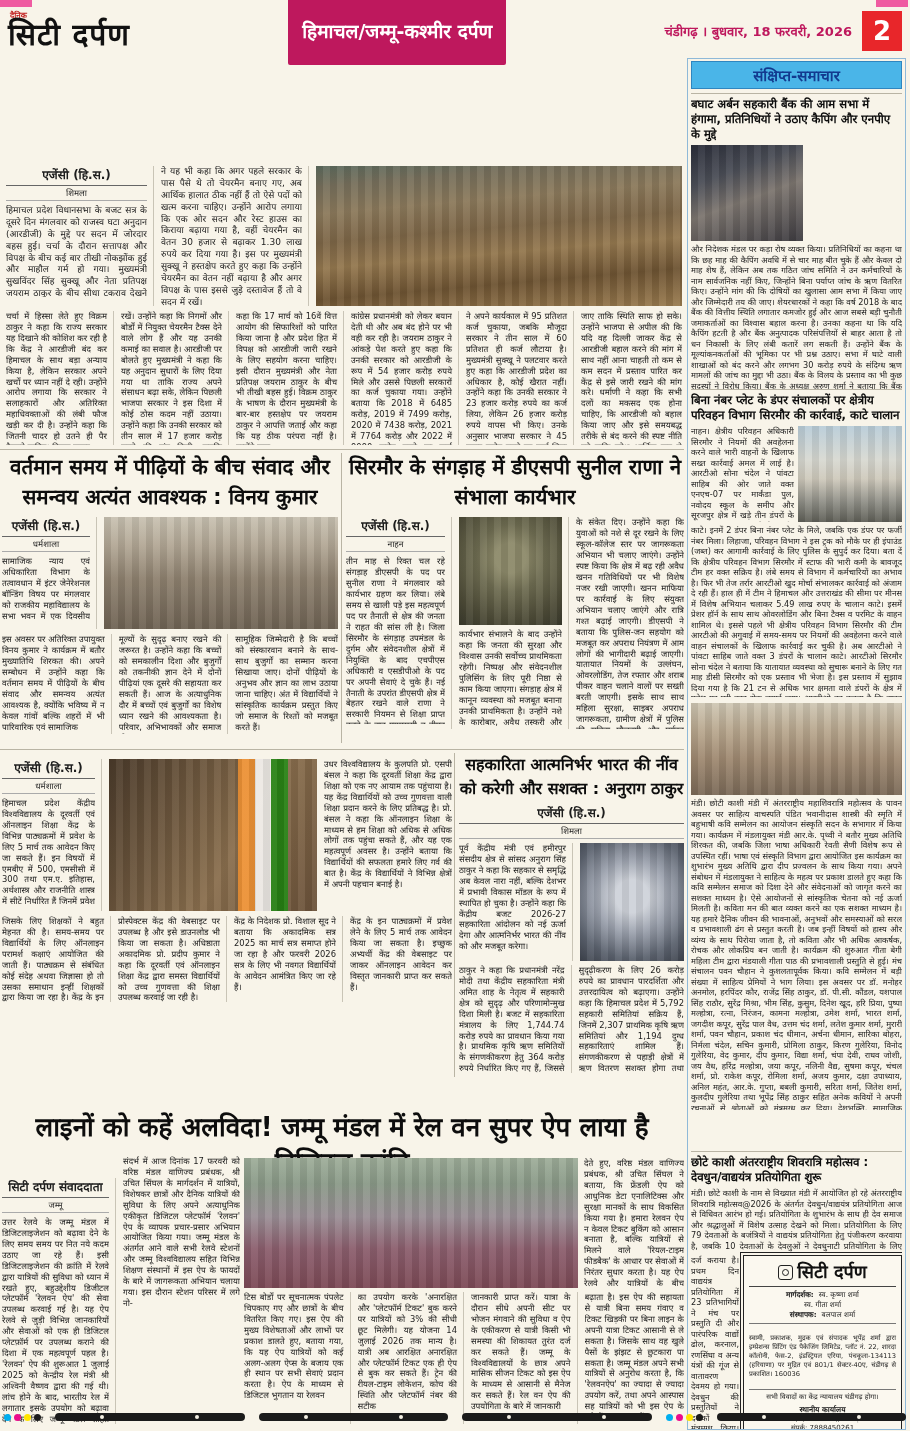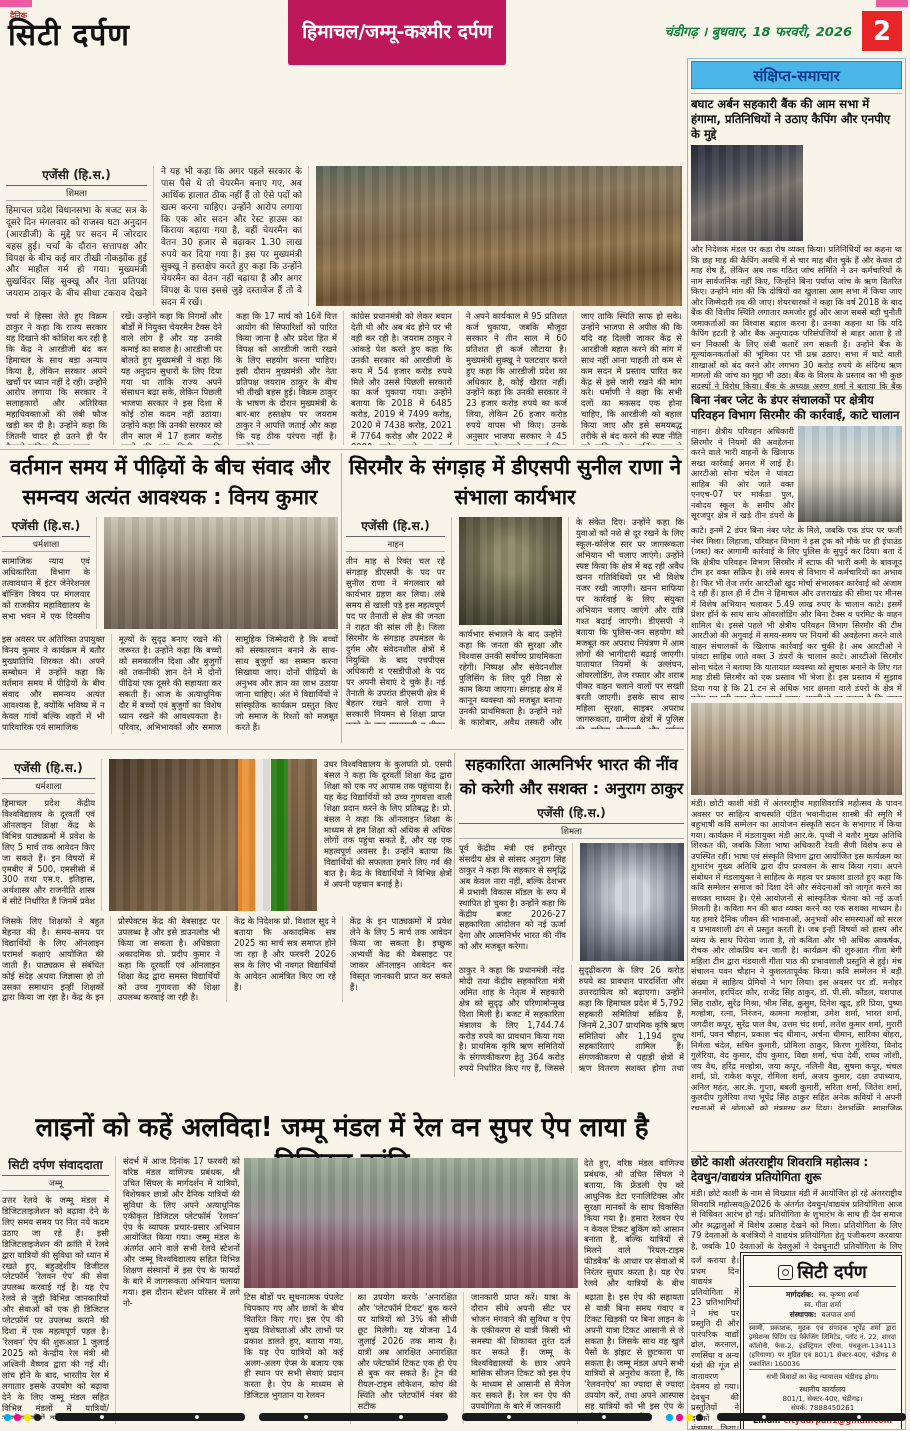--- a/index.html
+++ b/index.html
@@ -13,21 +13,21 @@
   
   .regmark{ position:absolute; top:0; height:7px; width:32px; background:#ef5ba1; }
   .masthead{ position:absolute; top:7px; left:0; width:910px; height:48px;
     display:flex; align-items:center; justify-content:space-between; padding:0 8px; }
   .brand{ display:flex; flex-direction:column; line-height:1; }
   .brand-small{ font-size:8px; color:#c02020; font-weight:bold; margin-left:2px; }
   .brand-main{ font-size:30px; font-weight:800; color:#111; letter-spacing:1px; }
   .edition-banner{ background:#be185d; color:#fff; font-weight:800; font-size:19px;
     padding:21px 14px; border-radius:2px; }
   .date-wrap{ display:flex; align-items:center; gap:10px; }
-  .dateline-top{ font-size:13px; font-weight:700; color:#15803d;font-style:italic; }
+  .dateline-top{ font-size:13px; font-weight:700; color:#be185d; }
   .page-badge{ background:#e8262a; color:#fff; font-weight:800; font-size:26px;
     width:40px; height:40px; display:flex; align-items:center; justify-content:center; }
   
   .headline{ font-weight:800; color:#0d0d0d; text-align:center; }
   .byline{ text-align:center; margin-bottom:4px; }
   .byline .agency{ font-weight:700; font-size:12px; border-bottom:1px solid #666; padding-bottom:2px; }
   .byline .place{ font-size:8.5px; border-bottom:1px solid #aaa; padding:1px 0 2px; }
   .btxt{ font-size:9px; line-height:1.32; text-align:justify; color:#1c1c1c; overflow:hidden; }
   .btxt.sm{ font-size:8.4px; line-height:1.3; }
   .colrow{ display:flex; gap:7px; }
@@ -66,22 +66,22 @@
   .imprint{ border:1px solid #222; outline:1px solid #222; outline-offset:2px;
     background:#fbf8ef; padding:4px 5px; font-size:7px; line-height:1.35; text-align:center; }
   .imprint-brandrow{ display:flex; align-items:center; justify-content:center; gap:4px;
     border-bottom:1px solid #444; padding-bottom:2px; margin-bottom:3px; }
   .imprint-mark{ width:15px; height:15px; border:1.5px solid #222; border-radius:3px;
     display:flex; align-items:center; justify-content:center; font-size:8px; font-weight:800; }
   .imprint-mark i{ width:7px; height:7px; border:1.5px solid #222; border-radius:50%; display:block; }
   .imprint-brand{ font-size:18px; font-weight:800; color:#111; }
   .imp-row{ display:flex; justify-content:center; gap:5px; font-size:7.3px; }
   .imp-row b{ font-weight:700; }
-  .imp-legal{ border-top:1px solid #777; border-bottom:1px solid #777; padding:0 0; margin:3px 0; text-align:justify; font-size:6.7px; }
-  .imp-office-t{ font-weight:400; font-size:7.5px; margin-top:2px; }
+  .imp-legal{ border-top:1px solid #777; border-bottom:1px solid #777; padding:10px 0; margin:3px 0; text-align:justify; font-size:6.7px; }
+  .imp-office-t{ font-weight:700; font-size:7.5px; margin-top:2px; }
   .imp-email{ font-weight:700; font-size:8px; margin-top:2px; }
   .imp-email span{ color:#d02020; }
   
   .printmarks{ position:absolute; left:4px; top:1412px; width:902px; height:10px;
     display:flex; align-items:center; gap:14px; }
   .pm-bar{ flex:1; height:8px; background:#1b1b1b; border-radius:4px;
     display:flex; align-items:center; justify-content:space-around; }
   .pm-bar i{ width:4px; height:4px; background:#f4f0e4; border-radius:50%; }
   .pm-dots{ display:flex; gap:3px; }
   .pm-dots i{ width:7px; height:7px; border-radius:50%; display:block; }
@@ -208,21 +208,21 @@
     <div class="colrow" style="margin-top:4px; height:108px;">
       <div class="btxt sm rule-r" style="flex:1;">ठाकुर ने कहा कि प्रधानमंत्री नरेंद्र मोदी तथा केंद्रीय सहकारिता मंत्री अमित शाह के नेतृत्व में सहकारी क्षेत्र को सुदृढ़ और परिणामोन्मुख दिशा मिली है। बजट में सहकारिता मंत्रालय के लिए 1,744.74 करोड़ रुपये का प्रावधान किया गया है। प्राथमिक कृषि ऋण समितियों के संगणकीकरण हेतु 364 करोड़ रुपये निर्धारित किए गए हैं, जिससे समितियां प्रत्यक्ष लाभ अंतरण, कृषि विपणन मंचों और बैंकिंग प्रणाली से जुड़ सकेंगी। सूचना प्रौद्योगिकी आधारित</div>
       <div class="btxt sm" style="flex:1;">सुदृढ़ीकरण के लिए 26 करोड़ रुपये का प्रावधान पारदर्शिता और उत्तरदायित्व को बढ़ाएगा। उन्होंने कहा कि हिमाचल प्रदेश में 5,792 सहकारी समितियां सक्रिय हैं, जिनमें 2,307 प्राथमिक कृषि ऋण समितियां और 1,194 दुग्ध सहकारिताएं शामिल हैं। संगणकीकरण से पहाड़ी क्षेत्रों में ऋण वितरण सशक्त होगा तथा छोटे किसानों, बागवानों और पशुपालकों को समय पर सहायता मिलेगी।</div>
     </div>
   </div>
 
 
   <div class="abs headline" style="left:0; top:1110px; width:684px; font-size:26px; line-height:1.35;">लाइनों को कहें अलविदा! जम्मू मंडल में  रेल वन सुपर ऐप लाया है डिजिटल क्रांति</div>
 
   <div class="abs colrow" style="left:2px; top:1156px; width:238px; height:268px;">
-    <div style="width:114px;" class="rule-r">
+    <div style="width:114px;margin-top:22px;" class="rule-r">
       <div class="byline">
         <div class="agency">सिटी दर्पण संवाददाता</div>
         <div class="place">जम्मू</div>
       </div>
       <div class="btxt sm" style="height:224px;">उत्तर रेलवे के जम्मू मंडल में डिजिटलाइजेशन को बढ़ावा देने के लिए समय समय पर नित नये कदम उठाए जा रहे हैं। इसी डिजिटलाइजेशन की क्रांति में रेलवे द्वारा यात्रियों की सुविधा को ध्यान में रखते हुए, बहुउद्देशीय डिजीटल प्लेटफॉर्म 'रेलवन ऐप' की सेवा उपलब्ध करवाई गई है। यह ऐप रेलवे से जुड़ी विभिन्न जानकारियों और सेवाओं को एक ही डिजिटल प्लेटफ़ॉर्म पर उपलब्ध कराने की दिशा में एक महत्वपूर्ण पहल है। 'रेलवन' ऐप की शुरूआत 1 जुलाई 2025 को केन्द्रीय रेल मंत्री श्री अश्विनी वैष्णव द्वारा की गई थी। लांच होने के बाद, भारतीय रेल में लगातार इसके उपयोग को बढ़ावा देने के लिए जम्मू मंडल सहित विभिन्न मंडलों में यात्रियों/उपयोगकर्ताओं को जागरूक करने के लिए विभिन्न माध्यमों से इसका प्रचार प्रसार किया जा रहा है। इसी</div>
     </div>
     <div class="btxt sm" style="flex:1;">संदर्भ में आज दिनांक 17 फरवरी को वरिष्ठ मंडल वाणिज्य प्रबंधक, श्री उचित सिंघल के मार्गदर्शन में यात्रियों, विशेषकर छात्रों और दैनिक यात्रियों की सुविधा के लिए अपने अत्याधुनिक एकीकृत डिजिटल प्लेटफॉर्म 'रेलवन' ऐप के व्यापक प्रचार-प्रसार अभियान आयोजित किया गया। जम्मू मंडल के अंतर्गत आने वाले सभी रेलवे स्टेशनों और जम्मू विश्वविद्यालय सहित विभिन्न शिक्षण संस्थानों में इस ऐप के फायदों के बारे में जागरूकता अभियान चलाया गया। इस दौरान स्टेशन परिसर में लगे नो-</div>
   </div>
 
   <div class="abs ph ph-railway" style="left:244px; top:1158px; width:334px; height:130px;"></div>

